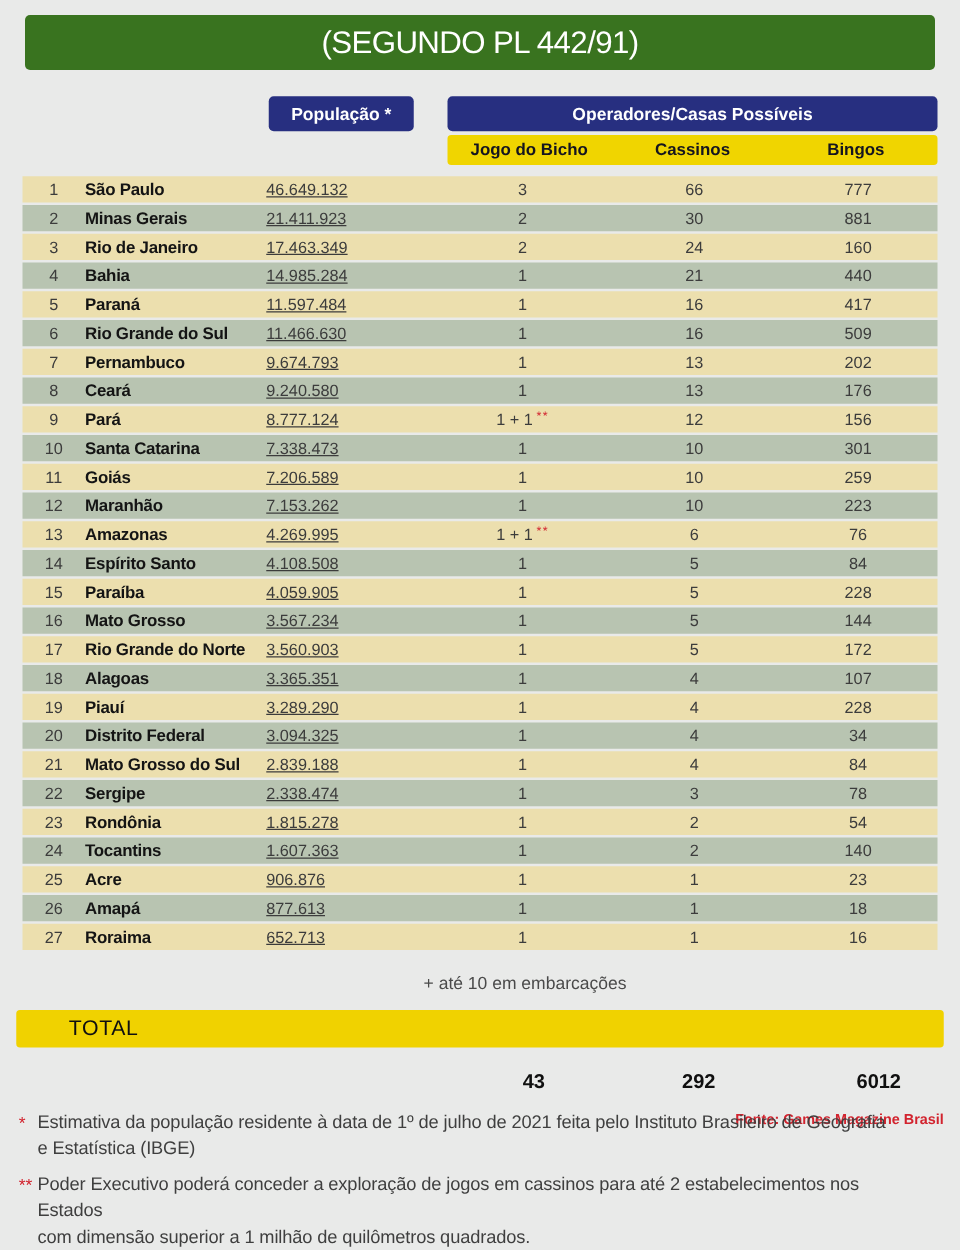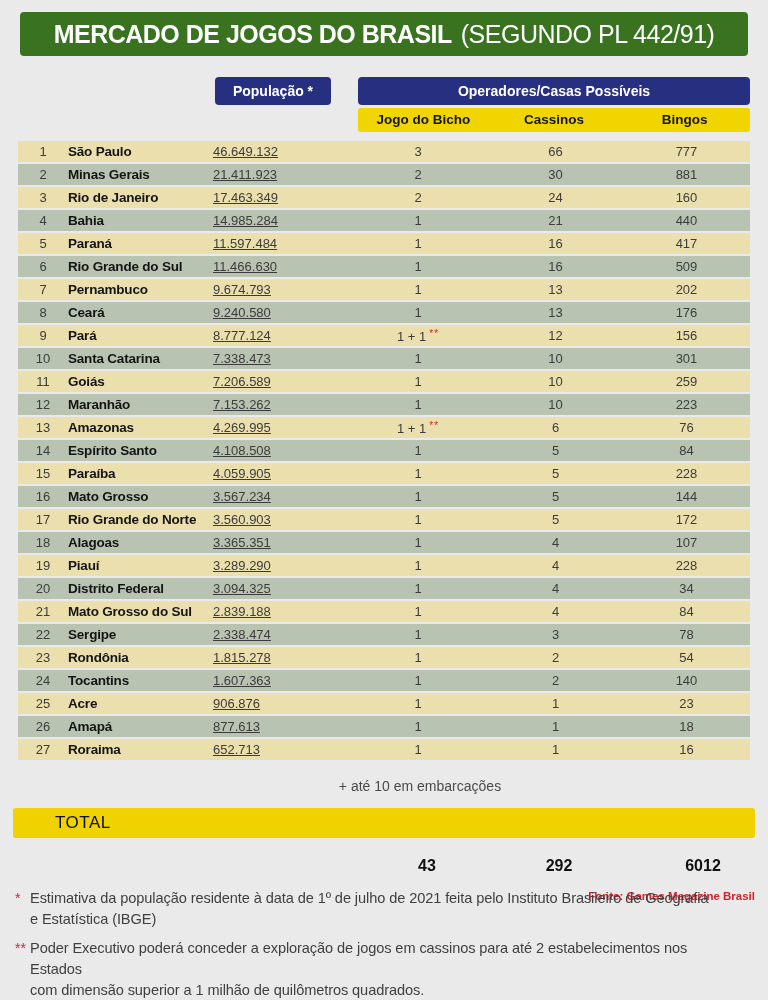--- a/index.html
+++ b/index.html
@@ -68,21 +68,20 @@
   
   .footnotes{position:absolute;left:15px;top:888px;width:742px;}
   .footnote{display:flex;margin-bottom:8px;font-size:14.6px;line-height:21px;color:#3f3f3f;}
   .fn-marker{color:var(--red,#d2232e);flex:0 0 auto;min-width:11px;margin-right:4px;font-size:14px;}
   .fn-text{white-space:pre-line;max-width:700px;letter-spacing:-0.1px;}
 </style>
 </head>
 <body>
 
 <div class="title-bar">
-  <span class="title-main">MERCADO DE JOGOS DO BRASIL</span>
   <span class="title-sub">(SEGUNDO PL 442/91)</span>
 </div>
 
 <div class="hdr-box hdr-pop">População *</div>
 <div class="hdr-box hdr-ops">Operadores/Casas Possíveis</div>
 
 <div class="sub-header">
   <span>Jogo do Bicho</span>
   <span>Cassinos</span>
   <span>Bingos</span>

